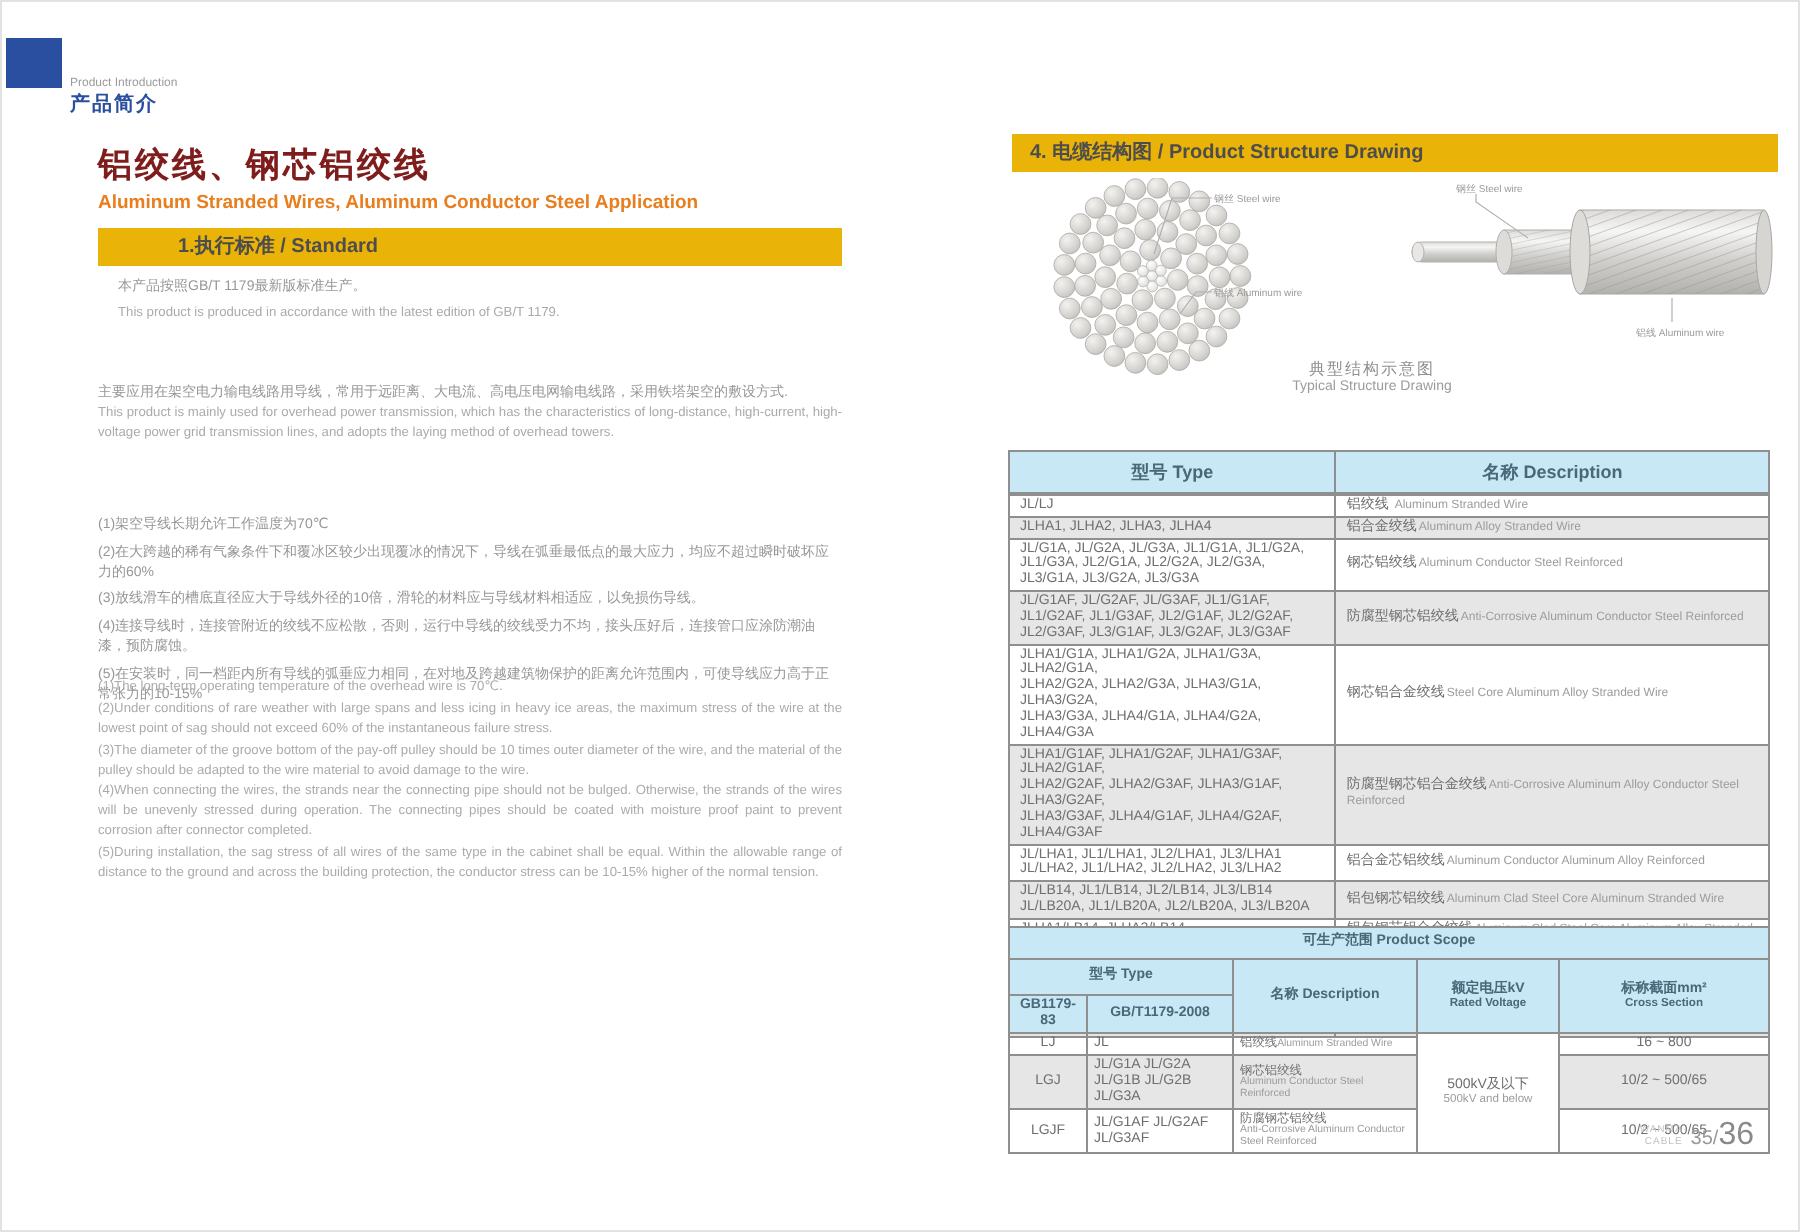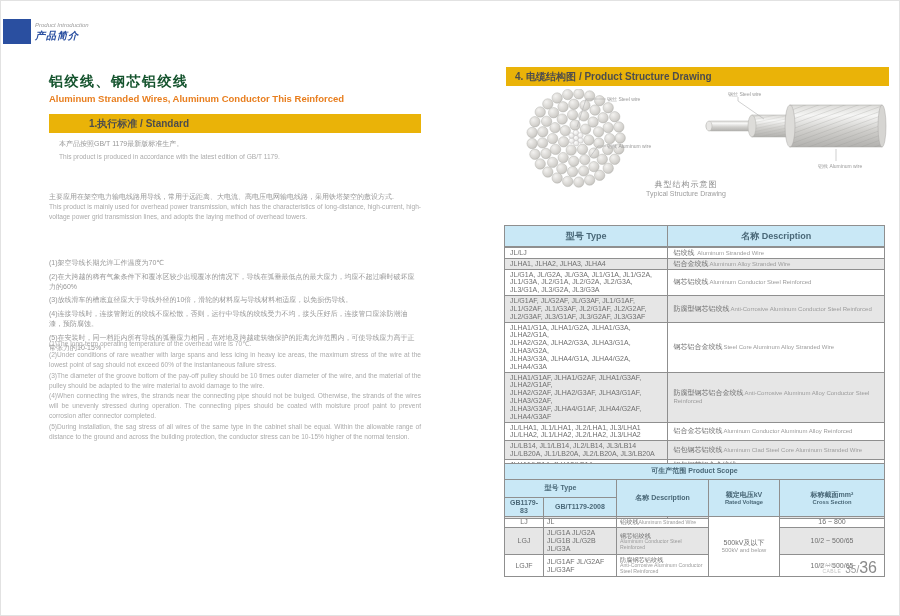--- a/index.html
+++ b/index.html
@@ -1,32 +1,32 @@
 <!DOCTYPE html>
 <html><head>
 <meta charset="utf-8">
 <style>
   html,body{margin:0;padding:0;background:#fff;}
   .page{position:relative;width:900px;height:616px;background:#ffffff;border:1px solid #e2e2e2;
         box-sizing:border-box;font-family:"Liberation Sans","DejaVu Sans",sans-serif;overflow:hidden;}
 
   
   .blue-square{position:absolute;left:2px;top:18px;width:28px;height:25px;background:#2a4fa0;}
-  .eyebrow{position:absolute;left:34px;top:21px;line-height:1.1;font-style:italic;}
+  .eyebrow{position:absolute;left:34px;top:38px;line-height:1.1;}
   .eyebrow-en{font-size:6px;color:#9b9b9b;display:block;}
   .eyebrow-zh{font-size:10px;color:#2a4fa0;font-weight:bold;display:block;margin-top:1px;letter-spacing:1px;}
   .logo{position:absolute;left:733px;top:28px;display:flex;align-items:center;}
   .logo svg{display:block;margin-right:4px;}
   .logo-text{font-size:13px;font-weight:bold;color:#23428f;letter-spacing:1.5px;}
   .logo-divider{width:1px;height:13px;background:#c9c9c9;margin:0 8px;}
   .slogan{font-size:8px;color:#8a8f9b;letter-spacing:1.5px;}
 
   
   .title{position:absolute;left:48px;top:72px;line-height:1.2;}
-  .title-zh{font-size:14px;font-weight:bold;color:#14532d;letter-spacing:1.5px;display:block;}
+  .title-zh{font-size:17px;font-weight:bold;color:#7f1d1d;letter-spacing:1.5px;display:block;}
   .title-en{font-size:9.5px;font-weight:bold;color:#e87e1e;display:block;margin-top:3px;}
 
   
   .bar{position:absolute;height:19px;background:#eab308;color:#4d4d4d;font-weight:bold;
        font-size:10px;line-height:19px;padding-left:9px;box-sizing:border-box;}
   .bar-l{left:48px;width:372px;padding-left:40px;}
   .bar-r{left:505px;width:383px;}
 
   
   .txt-zh{font-size:7px;color:#979797;line-height:1.45;}
@@ -85,21 +85,21 @@
 <div class="page">
 
   <div class="blue-square"></div>
   <div class="eyebrow">
     <span class="eyebrow-en">Product Introduction</span>
     <span class="eyebrow-zh">产品简介</span>
   </div>
 
   <div class="title">
     <span class="title-zh">铝绞线、钢芯铝绞线</span>
-    <span class="title-en">Aluminum Stranded Wires, Aluminum Conductor This Reinforced</span>
+    <span class="title-en">Aluminum Stranded Wires, Aluminum Conductor Steel Application</span>
   </div>
 
   <div class="bar bar-l" style="top:113px">1.执行标准 / Standard</div>
   <div class="std-block">
     <div class="txt-zh">本产品按照GB/T 1179最新版标准生产。</div>
     <div class="txt-en" style="margin-top:3px">This product is produced in accordance with the latest edition of GB/T 1179.</div>
   </div>
 
   <div class="scope-block">
     <div class="txt-zh">主要应用在架空电力输电线路用导线，常用于远距离、大电流、高电压电网输电线路，采用铁塔架空的敷设方式.</div>

